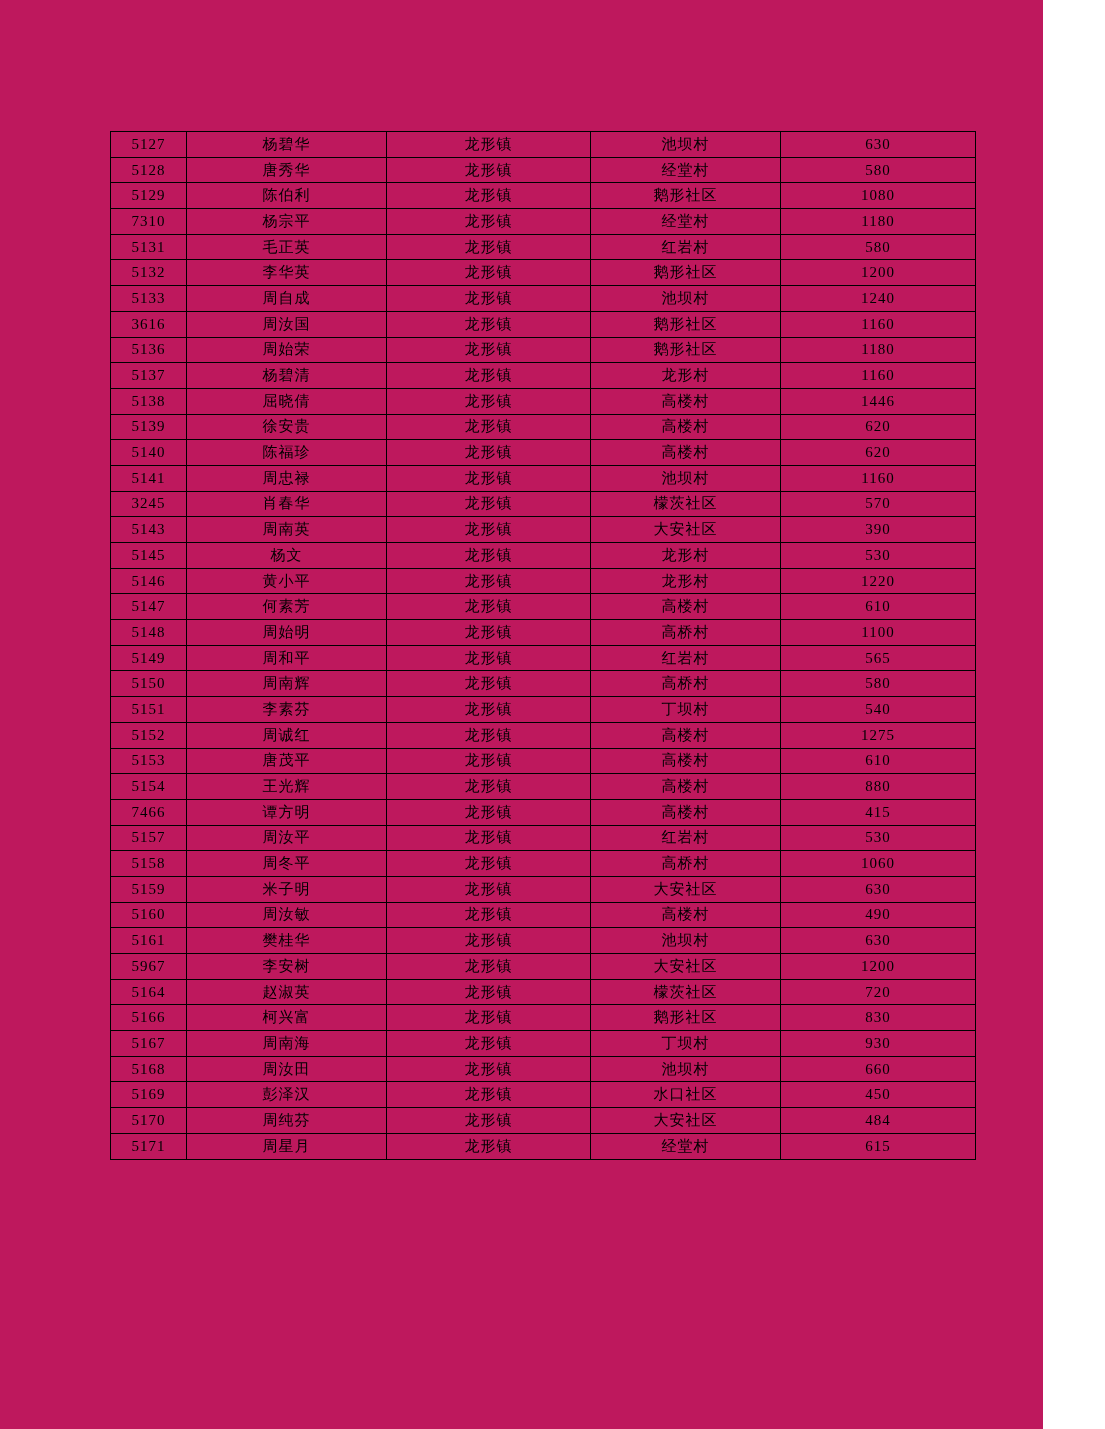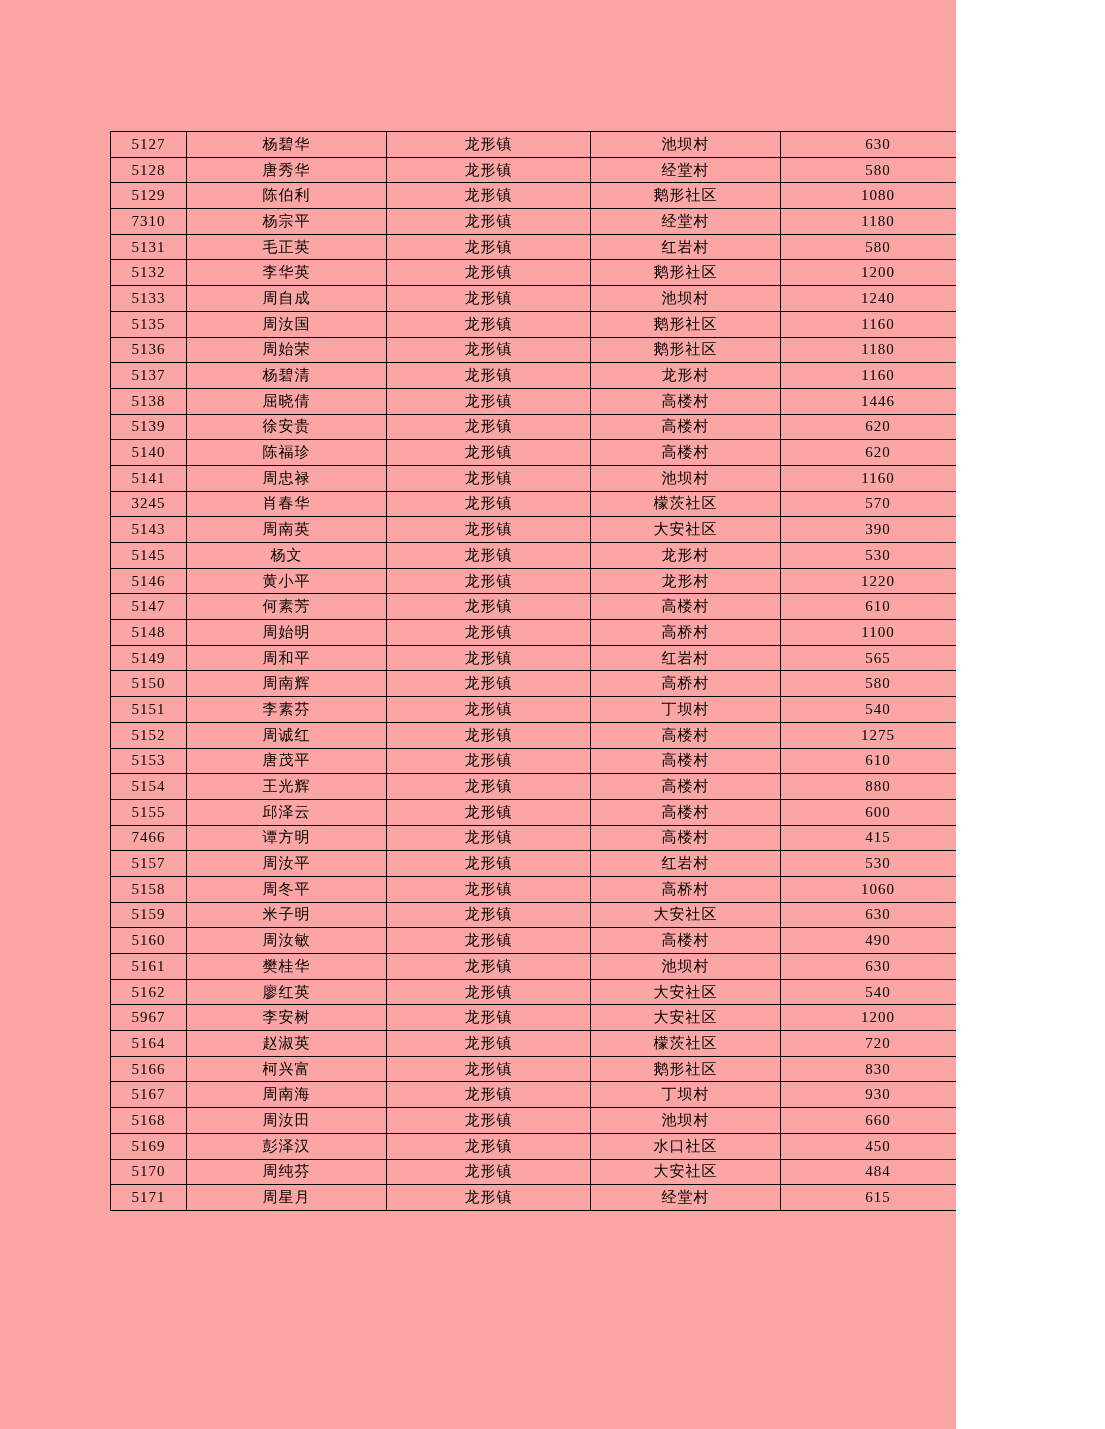--- a/index.html
+++ b/index.html
@@ -2,23 +2,23 @@
 <html><head>
 <meta charset="utf-8">
 <style>
   html, body {
     margin: 0;
     padding: 0;
     background: #ffffff;
   }
   .page {
     position: relative;
-    width: 956px;
+    width: 1043px;
     height: 1429px;
-    background: #fca5a5;
+    background: #be185d;
     font-family: "Liberation Serif", "DejaVu Serif", serif;
     color: #000000;
     overflow: hidden;
   }
   table.data-table {
     position: absolute;
     left: 110px;
     top: 131px;
     width: 865px;
     border-collapse: collapse;
@@ -99,21 +99,21 @@
           <td class="cell-amount">1200</td>
         </tr>
         <tr>
           <td class="cell-id">5133</td>
           <td class="cell-name">周自成</td>
           <td class="cell-town">龙形镇</td>
           <td class="cell-village">池坝村</td>
           <td class="cell-amount">1240</td>
         </tr>
         <tr>
-          <td class="cell-id">5135</td>
+          <td class="cell-id">3616</td>
           <td class="cell-name">周汝国</td>
           <td class="cell-town">龙形镇</td>
           <td class="cell-village">鹅形社区</td>
           <td class="cell-amount">1160</td>
         </tr>
         <tr>
           <td class="cell-id">5136</td>
           <td class="cell-name">周始荣</td>
           <td class="cell-town">龙形镇</td>
           <td class="cell-village">鹅形社区</td>
@@ -232,27 +232,20 @@
           <td class="cell-amount">610</td>
         </tr>
         <tr>
           <td class="cell-id">5154</td>
           <td class="cell-name">王光辉</td>
           <td class="cell-town">龙形镇</td>
           <td class="cell-village">高楼村</td>
           <td class="cell-amount">880</td>
         </tr>
         <tr>
-          <td class="cell-id">5155</td>
-          <td class="cell-name">邱泽云</td>
-          <td class="cell-town">龙形镇</td>
-          <td class="cell-village">高楼村</td>
-          <td class="cell-amount">600</td>
-        </tr>
-        <tr>
           <td class="cell-id">7466</td>
           <td class="cell-name">谭方明</td>
           <td class="cell-town">龙形镇</td>
           <td class="cell-village">高楼村</td>
           <td class="cell-amount">415</td>
         </tr>
         <tr>
           <td class="cell-id">5157</td>
           <td class="cell-name">周汝平</td>
           <td class="cell-town">龙形镇</td>
@@ -279,27 +272,20 @@
           <td class="cell-town">龙形镇</td>
           <td class="cell-village">高楼村</td>
           <td class="cell-amount">490</td>
         </tr>
         <tr>
           <td class="cell-id">5161</td>
           <td class="cell-name">樊桂华</td>
           <td class="cell-town">龙形镇</td>
           <td class="cell-village">池坝村</td>
           <td class="cell-amount">630</td>
-        </tr>
-        <tr>
-          <td class="cell-id">5162</td>
-          <td class="cell-name">廖红英</td>
-          <td class="cell-town">龙形镇</td>
-          <td class="cell-village">大安社区</td>
-          <td class="cell-amount">540</td>
         </tr>
         <tr>
           <td class="cell-id">5967</td>
           <td class="cell-name">李安树</td>
           <td class="cell-town">龙形镇</td>
           <td class="cell-village">大安社区</td>
           <td class="cell-amount">1200</td>
         </tr>
         <tr>
           <td class="cell-id">5164</td>

